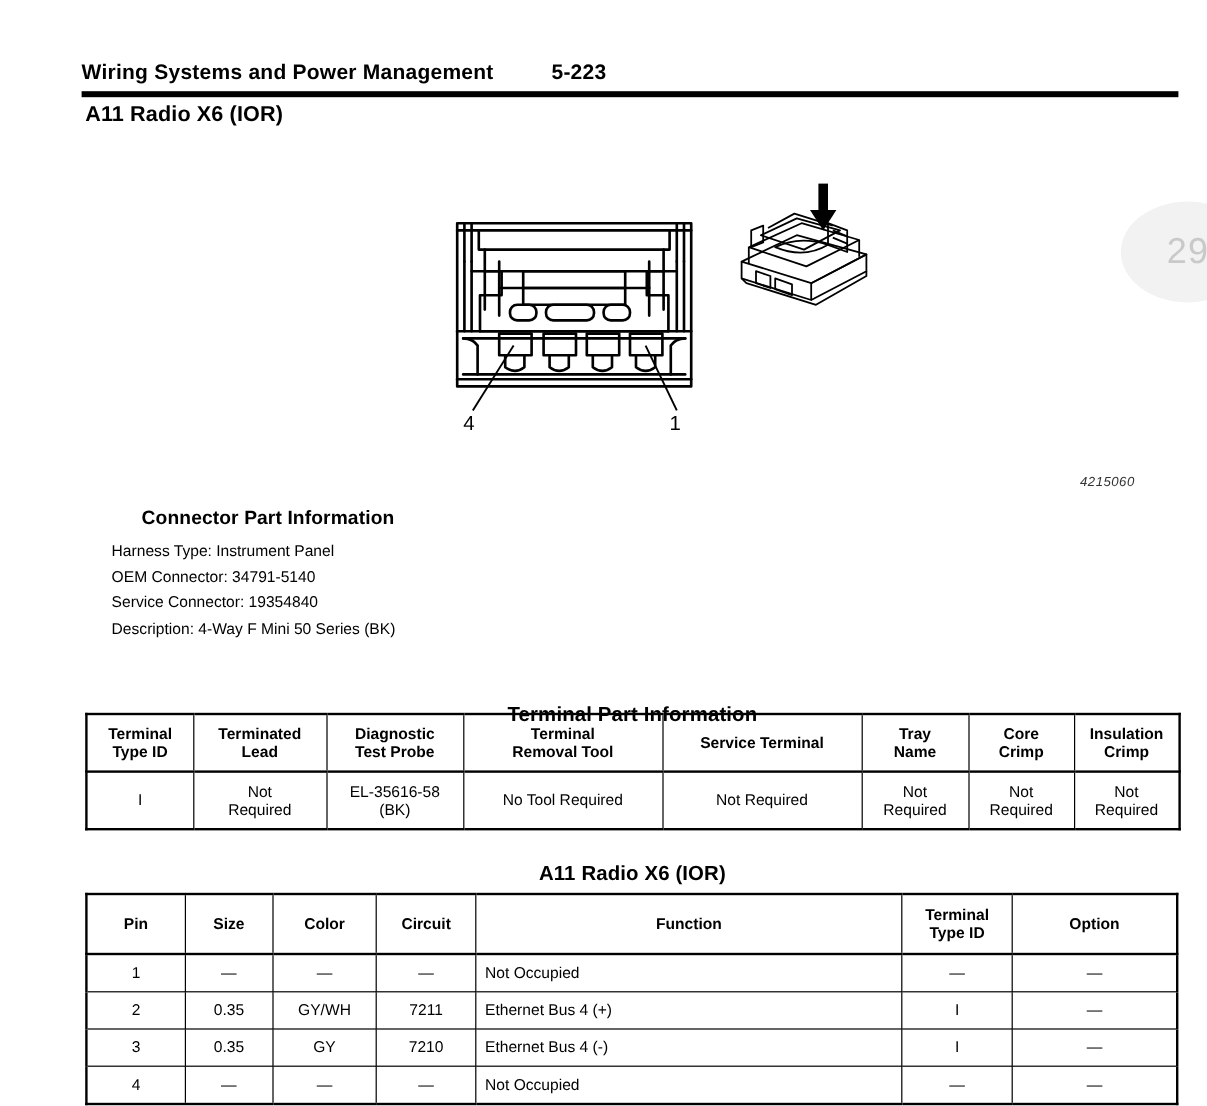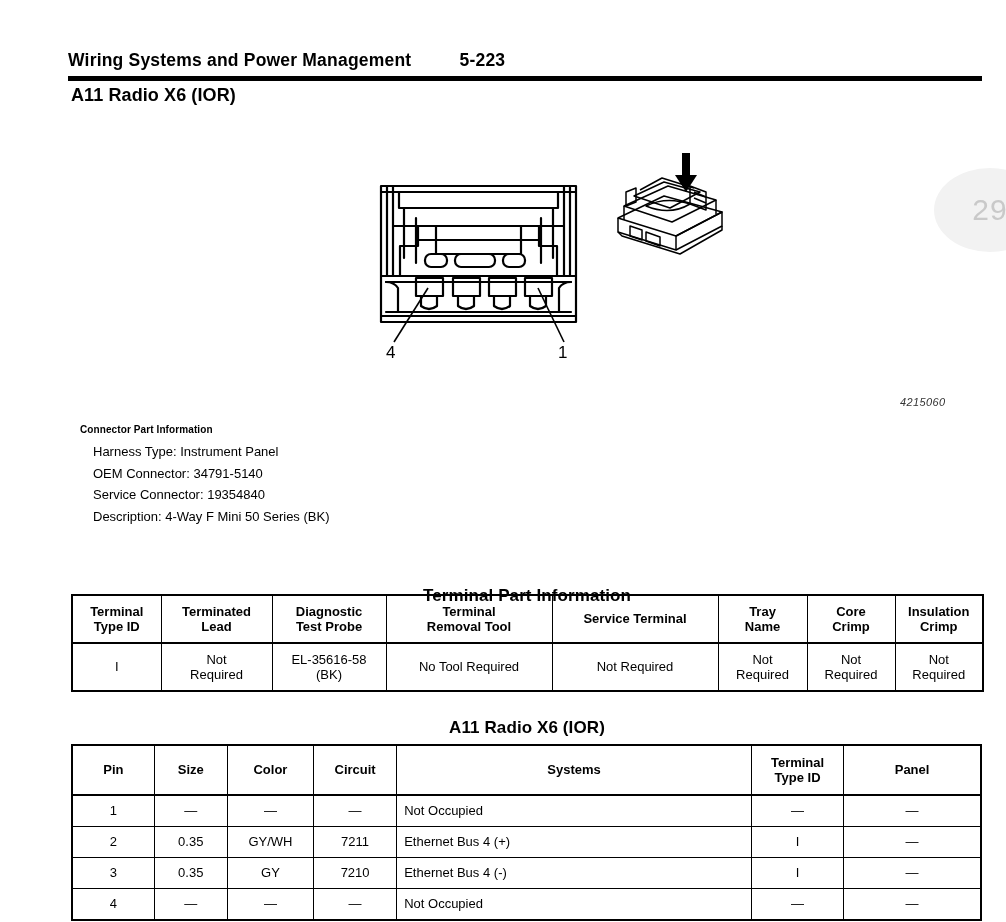--- a/index.html
+++ b/index.html
@@ -86,24 +86,25 @@
   }
 
   
   #connector-info {
     position: absolute;
     left: 80px;
     top: 424px;
     width: 520px;
   }
   #connector-info .cpi-heading {
-    font-size: 10px;
+    font-size: 16px;
     font-weight: bold;
     margin-bottom: 6px;
     letter-spacing: 0.1px;
+    margin-left: 38px;
   }
   #connector-info .cpi-line {
     font-size: 13px;
     margin-left: 13px;
     line-height: 21.5px;
     white-space: nowrap;
   }
 
   
   .tbl-title {
@@ -327,23 +328,23 @@
     <col style="width:354px">
       <col style="width:92px">
       <col style="width:137px">
   </colgroup>
   <thead>
     <tr id="pin-head-row">
         <th>Pin</th>
         <th>Size</th>
         <th>Color</th>
         <th>Circuit</th>
-        <th>Systems</th>
+        <th>Function</th>
         <th>Terminal<br>Type ID</th>
-        <th>Panel</th>
+        <th>Option</th>
       </tr>
   </thead>
   <tbody id="pin-body">
       <tr>
         <td>1</td>
         <td>—</td>
         <td>—</td>
         <td>—</td>
         <td class="fn-cell">Not Occupied</td>
         <td>—</td>

